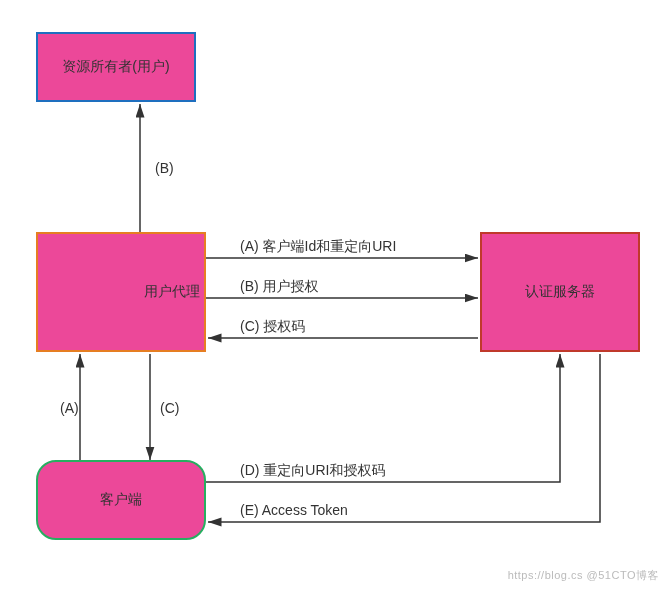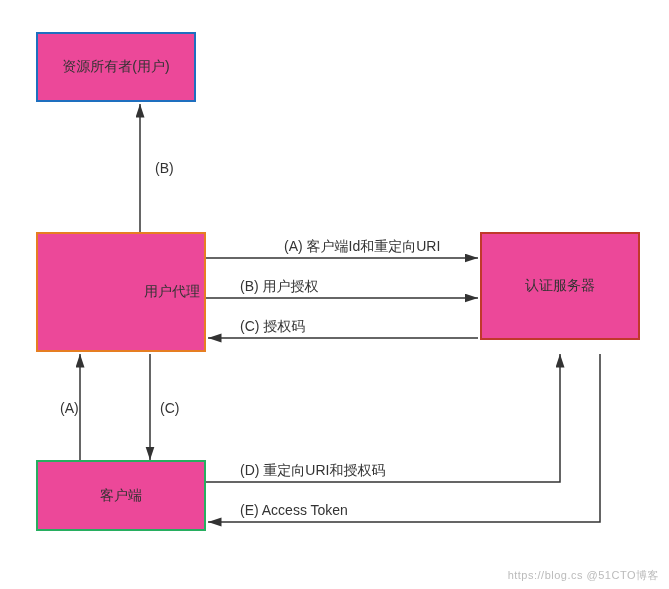--- a/index.html
+++ b/index.html
@@ -60,33 +60,33 @@
 <div class="canvas">
 
   <div class="box blue" style="left:36px; top:32px; width:160px; height:70px;">
     <span>资源所有者(用户)</span>
   </div>
 
   <div class="box orange" style="left:36px; top:232px; width:170px; height:120px;justify-content:flex-end;">
     <span>用户代理</span>
   </div>
 
-  <div class="box red" style="left:480px; top:232px; width:160px; height:108px;text-align:right;">
+  <div class="box red" style="left:480px; top:232px; width:160px; height:120px;text-align:right;">
     <span>认证服务器</span>
   </div>
 
-  <div class="box green" style="left:36px; top:460px; width:170px; height:71px;">
+  <div class="box green" style="left:36px; top:460px; width:170px; height:80px;border-radius:20px;">
     <span>客户端</span>
   </div>
 
   <div class="label" style="left:155px; top:160px;">(B)</div>
   <div class="label" style="left:60px;  top:400px;">(A)</div>
   <div class="label" style="left:160px; top:400px;">(C)</div>
 
-  <div class="label" style="left:240px; top:238px;margin-left:44px;">(A)   客户端Id和重定向URI</div>
+  <div class="label" style="left:240px; top:238px;">(A)   客户端Id和重定向URI</div>
   <div class="label" style="left:240px; top:278px;">(B)   用户授权</div>
   <div class="label" style="left:240px; top:318px;">(C)   授权码</div>
 
   <div class="label" style="left:240px; top:502px;">(E)   Access Token</div>
   <div class="label" style="left:240px; top:462px;">(D)   重定向URI和授权码</div>
 
   <svg class="arrows">
     <defs>
       <marker id="ah" markerWidth="10" markerHeight="10" refX="9" refY="3" orient="auto" markerUnits="strokeWidth">
         <path d="M0,0 L9,3 L0,6 Z" fill="#333"></path>

